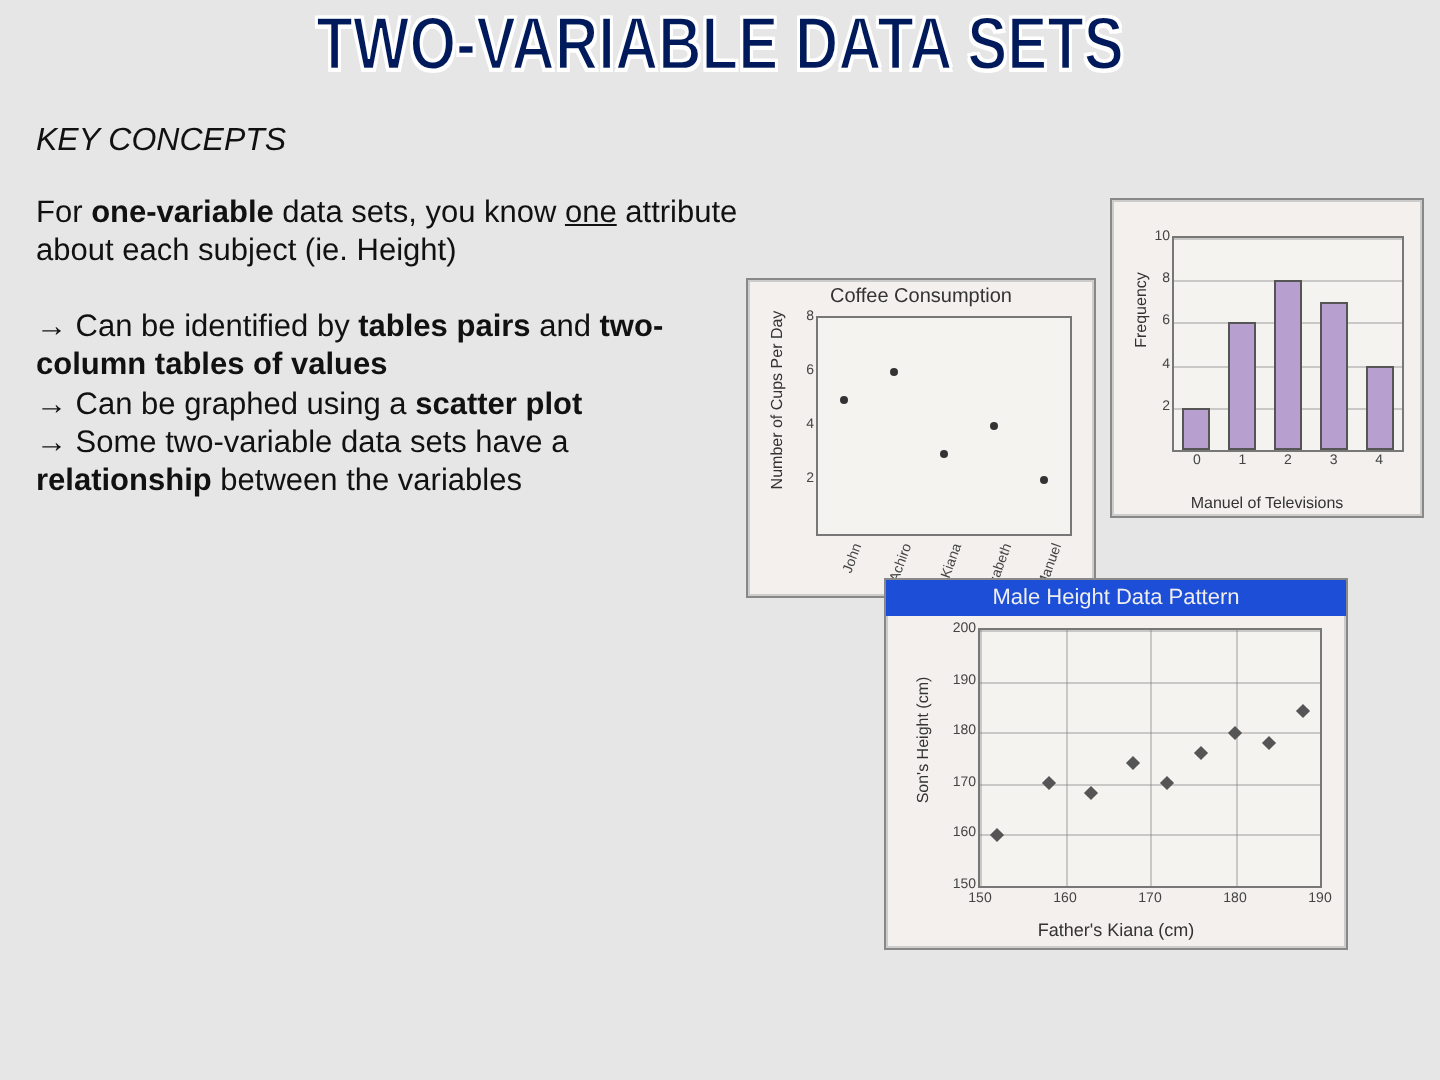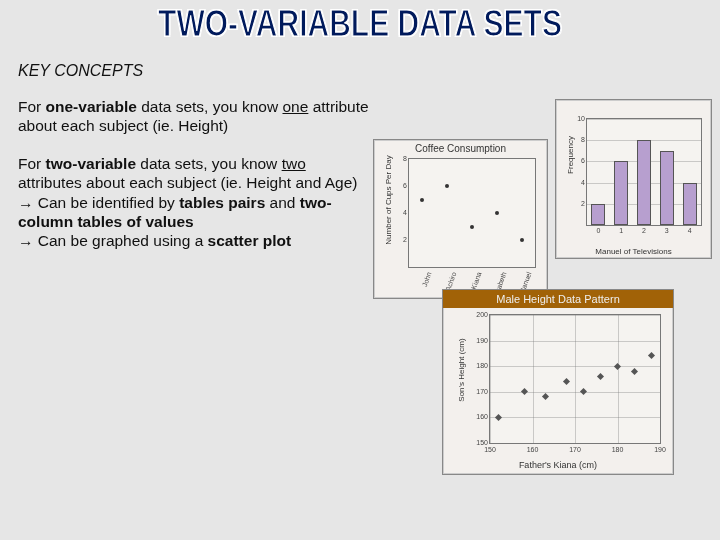--- a/index.html
+++ b/index.html
@@ -85,21 +85,21 @@
     width: 230px;
     height: 184px;
   }
   .chart-title {
     text-align: center;
     font-size: 10px;
     padding: 3px 0 1px 0;
     color: #333;
   }
   .chart-title-dark {
-    background: #a16207;
+    background: #1d4ed8;
     color: #eee;
     font-size: 11px;
     padding: 3px 0;
     text-align: center;
   }
   .plot-area {
     position: absolute;
     border: 1px solid #777;
     background: rgba(255,255,255,0.2);
   }
@@ -160,27 +160,27 @@
   <div class="title">TWO-VARIABLE DATA SETS</div>
 
   <div class="kc">KEY CONCEPTS</div>
 
   <div class="body">
     <p>
       <span>For </span><b>one-variable</b><span> data sets, you know </span><span class="u">one</span><span> attribute about each subject (ie. Height)</span>
     </p>
     <div class="gap"></div>
     <p>
-      <span>For </span><b>two-variable</b><span> data sets, you know </span><span class="u">two</span><span> attributes about each subject (ie. Height and Age)</span>
-    </p>
-    <p>
       <span>→ Can be identified by </span><b>tables pairs</b><span> and </span><b>two-column tables of values</b>
     </p>
     <p class="indent1">
       <span>→ Can be graphed using a </span><b>scatter plot</b>
+    </p>
+    <p>
+      <span>→ Some two-variable data sets have a </span><b>relationship</b><span> between the variables</span>
     </p>
   </div>
 
   <div class="chart-box coffee">
     <div class="chart-title">Coffee Consumption</div>
     <div class="ylabel">Number of Cups Per Day</div>
     <div class="plot-area" id="coffee-plot">
         <div class="tick-label" style="right: 128px; left: auto; top: 77px; width: 10px; text-align: right; position: absolute;">2</div>
         <div class="tick-label" style="right: 128px; left: auto; top: 50px; width: 10px; text-align: right; position: absolute;">4</div>
         <div class="tick-label" style="right: 128px; left: auto; top: 23px; width: 10px; text-align: right; position: absolute;">6</div>

